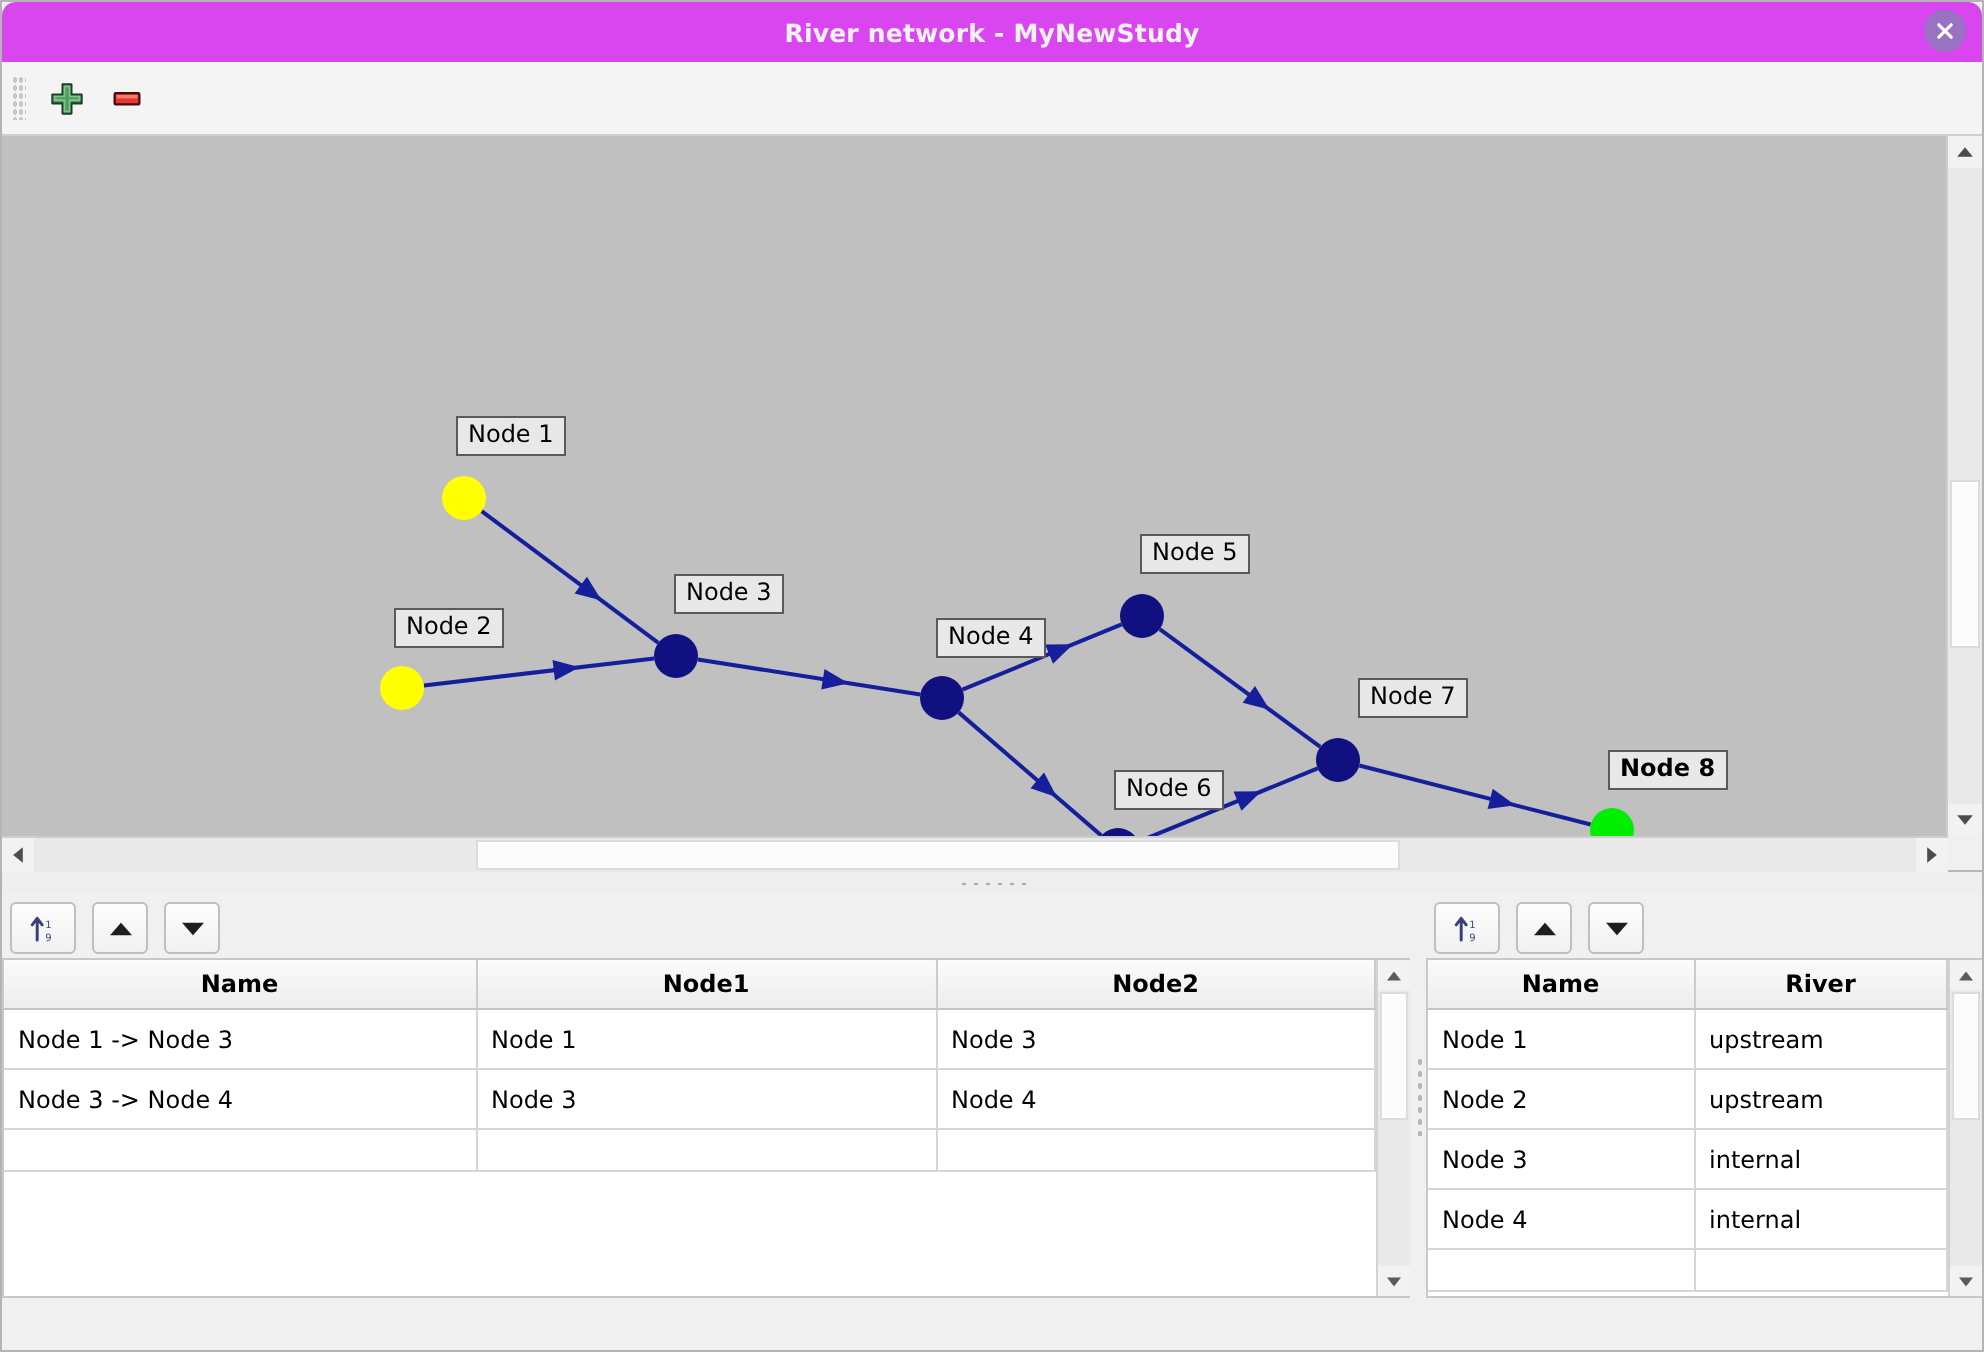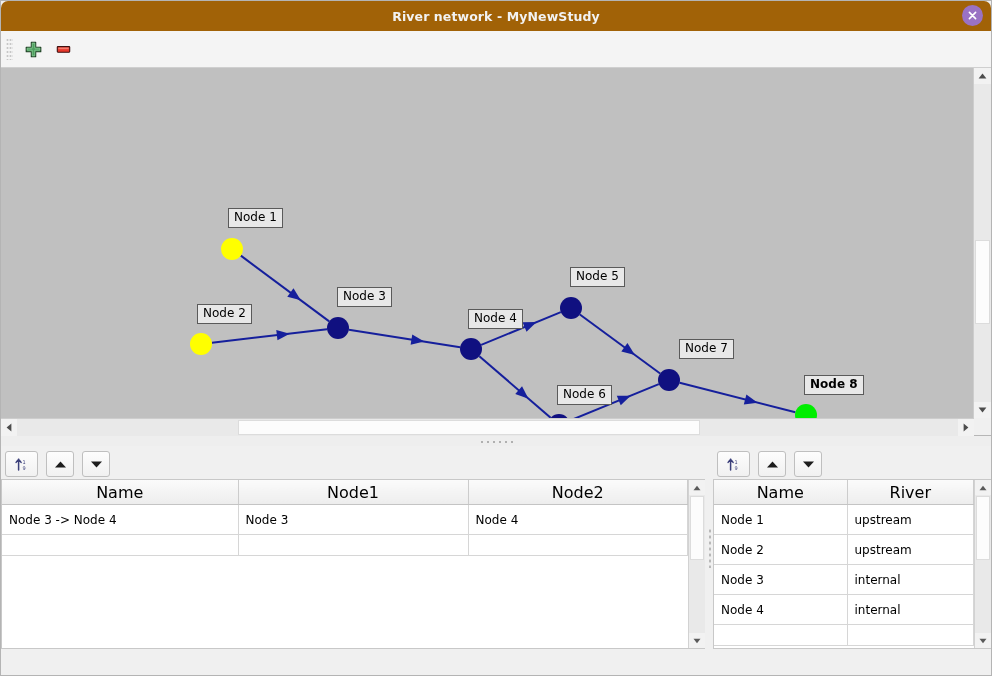--- a/index.html
+++ b/index.html
@@ -22,21 +22,21 @@
     box-sizing: border-box;
     border: 1px solid #b4b4b4;
     background: #f0f0f0;
     display: flex;
     flex-direction: column;
   }
   
   .titlebar {
     position: relative;
     height: 30px;
-    background: #a16207;
+    background: #d946ef;
     border-top-left-radius: 7px;
     border-top-right-radius: 7px;
     flex: 0 0 30px;
     display: flex;
     align-items: center;
     justify-content: center;
   }
   .title-text {
     color: #f2f2f2;
     font-size: 12.5px;
@@ -232,22 +232,22 @@
   table {
     border-collapse: collapse;
     table-layout: fixed;
     width: 100%;
   }
   thead th {
     background: linear-gradient(#fbfbfb,#ededed);
     border-right: 1px solid #cccccc;
     border-bottom: 1px solid #c4c4c4;
     height: 22px;
-    font-weight: normal;
-    font-size: 16px;
+    font-weight: bold;
+    font-size: 12px;
     color: #000;
     text-align: center;
     user-select: none;
   }
   tbody td {
     height: 29px;
     border-right: 1px solid #d6d6d6;
     border-bottom: 1px solid #d6d6d6;
     padding: 0 0 0 7px;
     font-size: 12px;
@@ -410,20 +410,25 @@
               </colgroup>
             <thead>
               <tr>
                 <th>Name</th>
                 <th>Node1</th>
                 <th>Node2</th>
               </tr>
             </thead>
             <tbody id="branches-body">
                 <tr>
+                  <td>Node 1 -&gt; Node 3</td>
+                  <td>Node 1</td>
+                  <td>Node 3</td>
+                </tr>
+                <tr>
                   <td>Node 3 -&gt; Node 4</td>
                   <td>Node 3</td>
                   <td>Node 4</td>
                 </tr>
                 <tr class="blank">
                   <td>&nbsp;</td>
                   <td>&nbsp;</td>
                   <td>&nbsp;</td>
                 </tr>
               </tbody>

